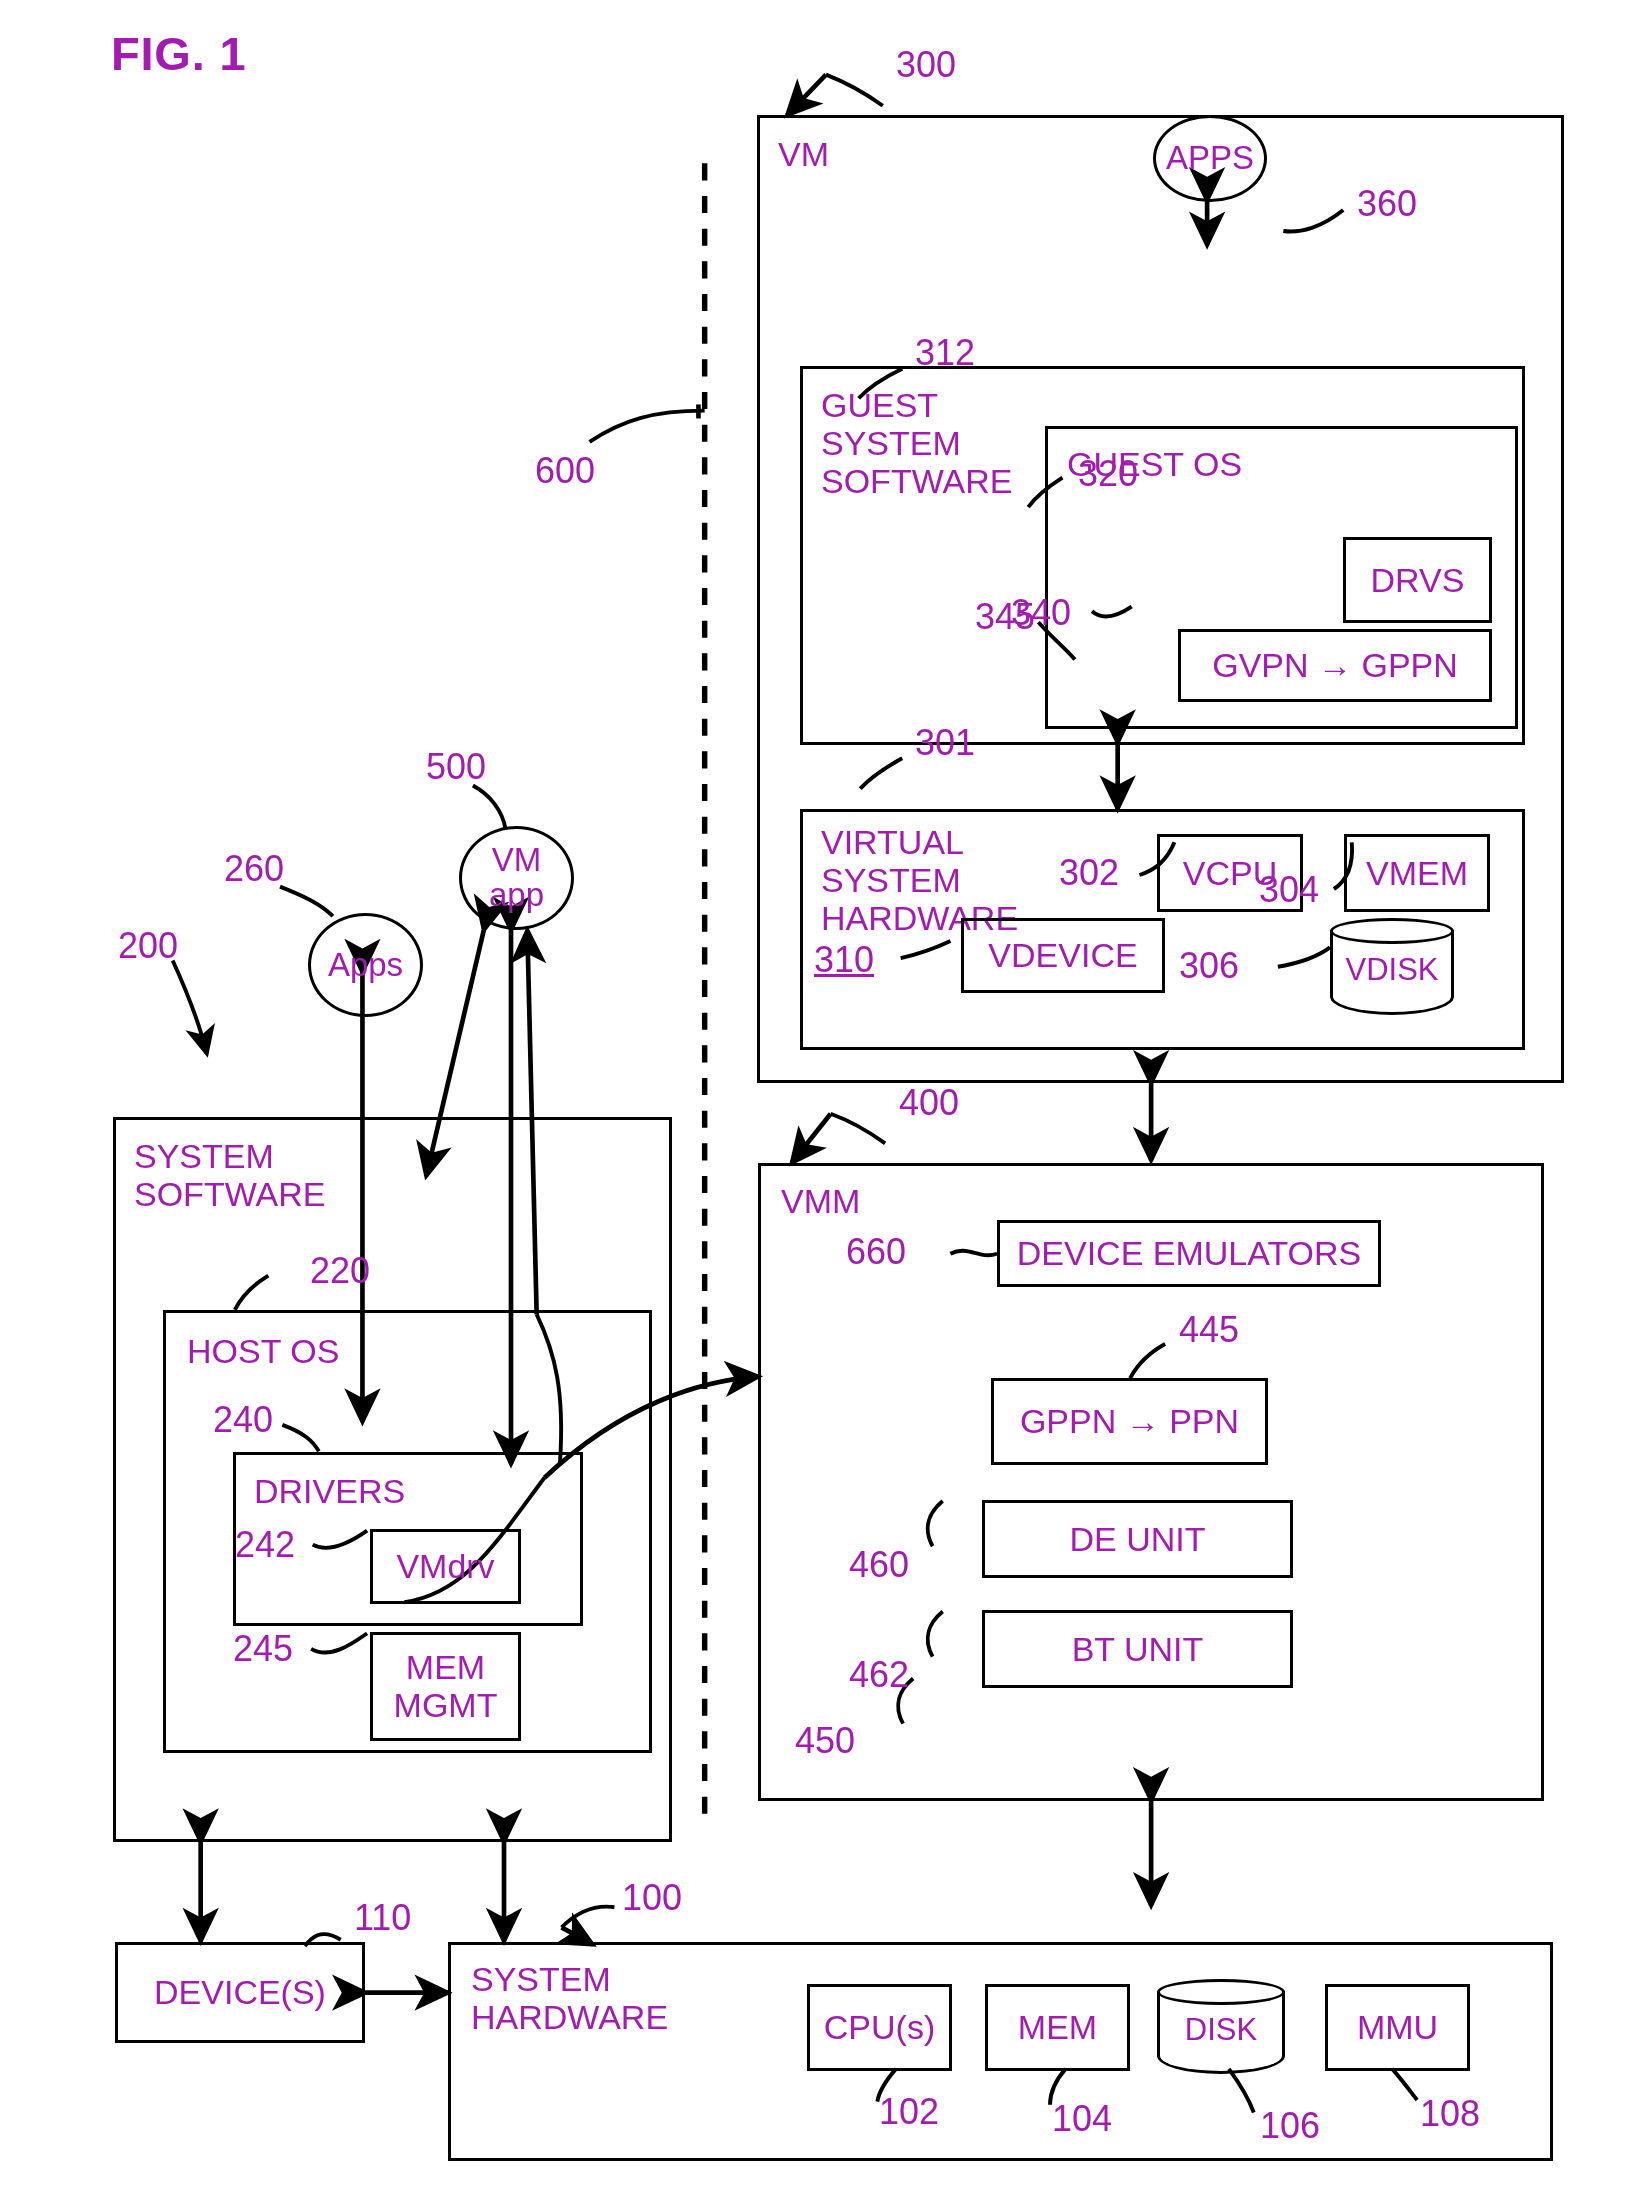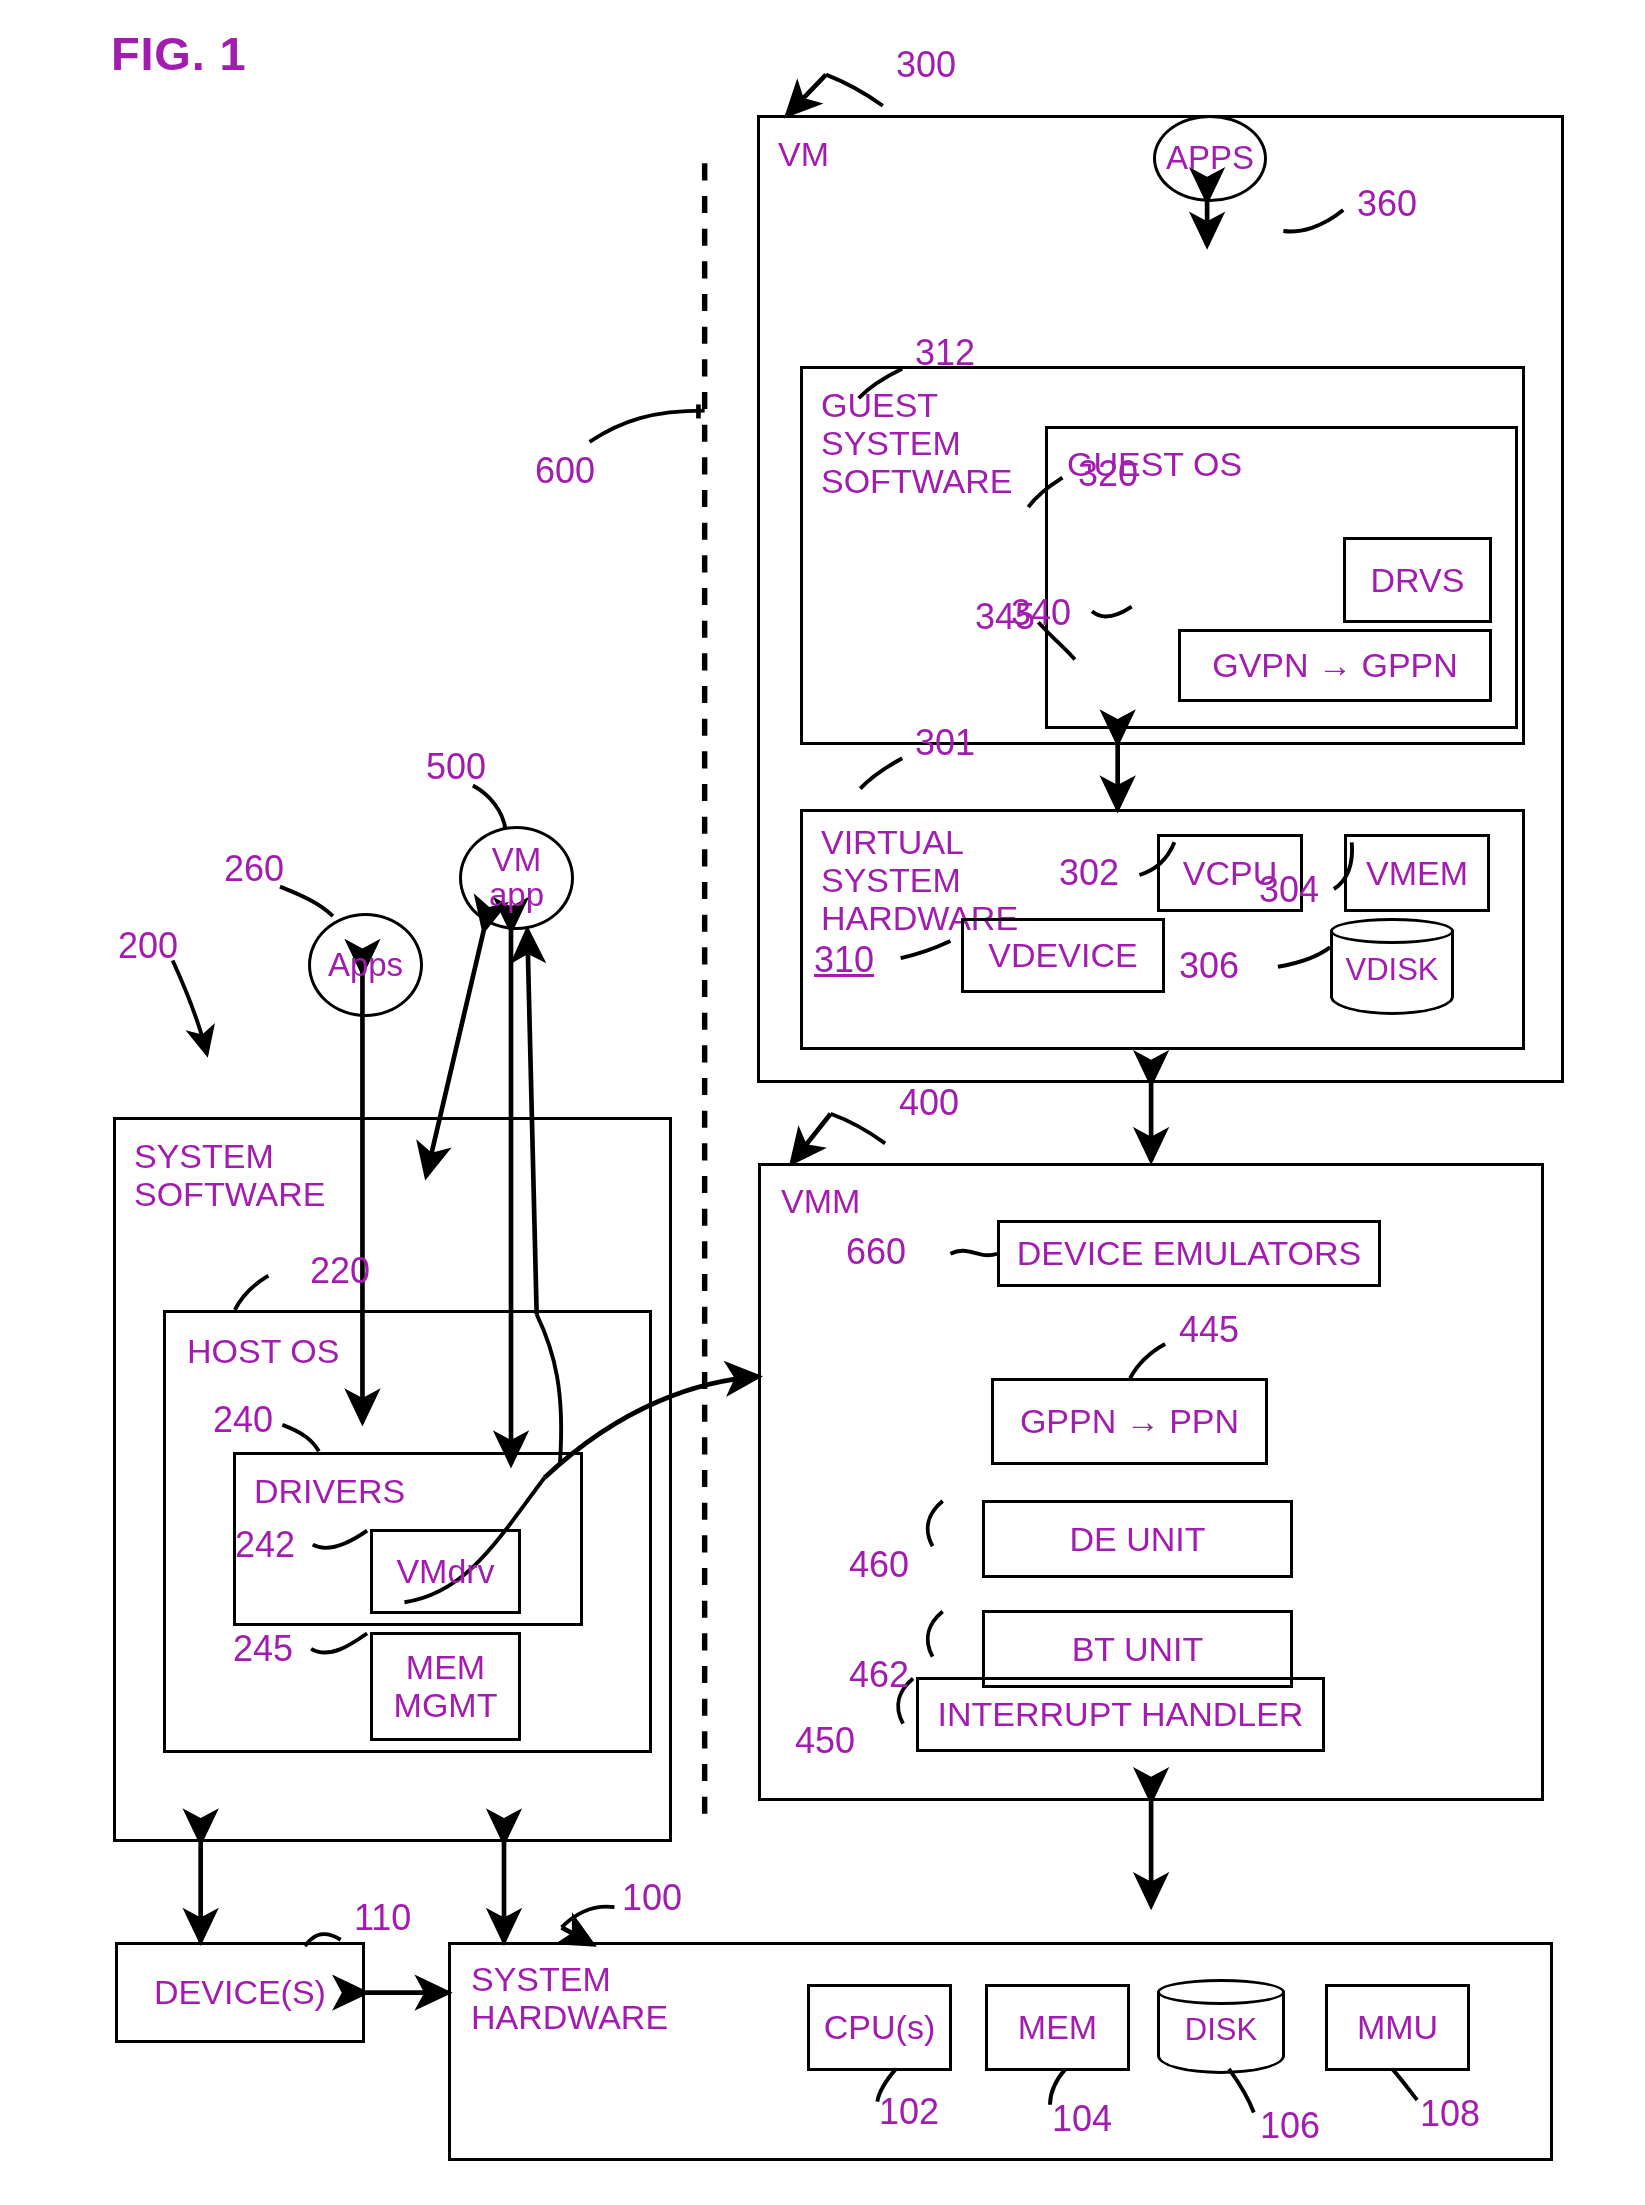--- a/index.html
+++ b/index.html
@@ -213,23 +213,20 @@
   <div class="ctr box" style="left:982px;top:1500px;width:311px;height:78px;font-size:34px;">
     <span>DE UNIT</span>
   </div>
   <div class="lbl ref" style="left:849px;top:1545px;">460</div>
 
   <div class="ctr box" style="left:982px;top:1610px;width:311px;height:78px;font-size:34px;">
     <span>BT UNIT</span>
   </div>
   <div class="lbl ref" style="left:849px;top:1655px;">462</div>
 
-  <div class="ctr box" style="left:916px;top:1677px;width:409px;height:75px;font-size:34px;">
-    <span>INTERRUPT HANDLER</span>
-  </div>
   <div class="lbl ref" style="left:795px;top:1721px;">450</div>
 
   <div class="ell" style="left:459px;top:826px;width:115px;height:104px;font-size:33px;">
     <span style="white-space:pre;">VM
 app</span>
   </div>
   <div class="lbl ref" style="left:426px;top:747px;">500</div>
 
   <div class="ell" style="left:308px;top:913px;width:115px;height:104px;font-size:33px;">Apps</div>
   <div class="lbl ref" style="left:224px;top:849px;">260</div>
@@ -242,21 +239,21 @@
   <div class="lbl ref" style="left:310px;top:1251px;">220</div>
 
   <div class="box" style="left:163px;top:1310px;width:489px;height:443px;"></div>
   <div class="lbl boxname" style="left:187px;top:1332px;">HOST OS</div>
   <div class="lbl ref" style="left:213px;top:1400px;">240</div>
 
   <div class="box" style="left:233px;top:1452px;width:350px;height:174px;"></div>
   <div class="lbl boxname" style="left:254px;top:1472px;">DRIVERS</div>
   <div class="lbl ref" style="left:235px;top:1525px;">242</div>
 
-  <div class="ctr box" style="left:370px;top:1529px;width:151px;height:85px;font-size:34px;">
+  <div class="ctr box" style="left:370px;top:1529px;width:151px;height:75px;font-size:34px;">
     <span>VMdrv</span>
   </div>
 
   <div class="ctr box" style="left:370px;top:1632px;width:151px;height:109px;font-size:34px;">
     <span style="white-space:pre;line-height:1.1;">MEM
 MGMT</span>
   </div>
   <div class="lbl ref" style="left:233px;top:1629px;">245</div>
 
   <div class="ctr box" style="left:115px;top:1942px;width:250px;height:101px;font-size:34px;">

